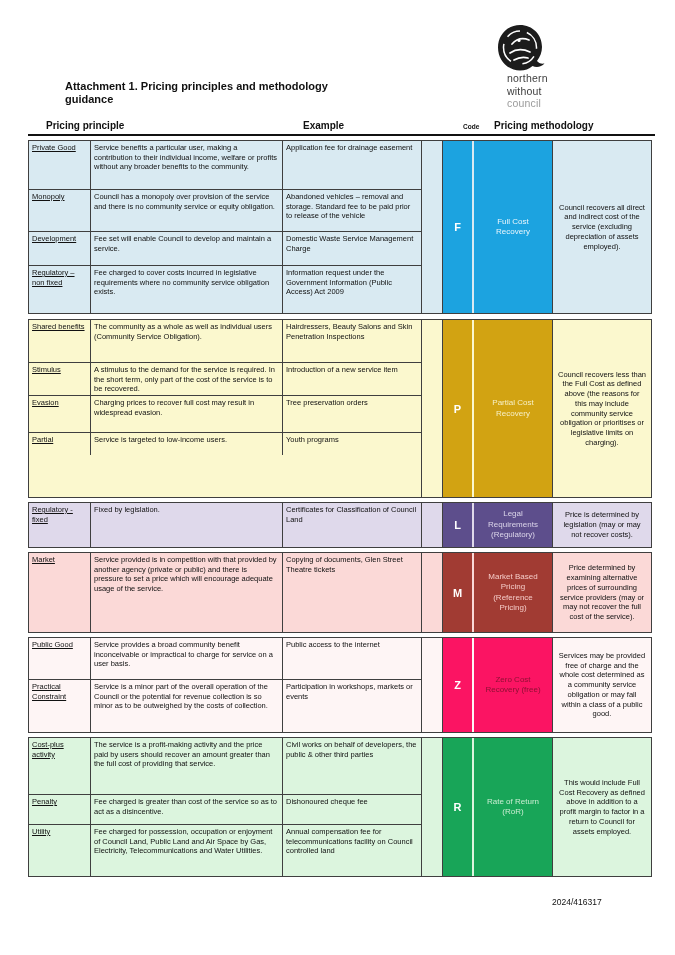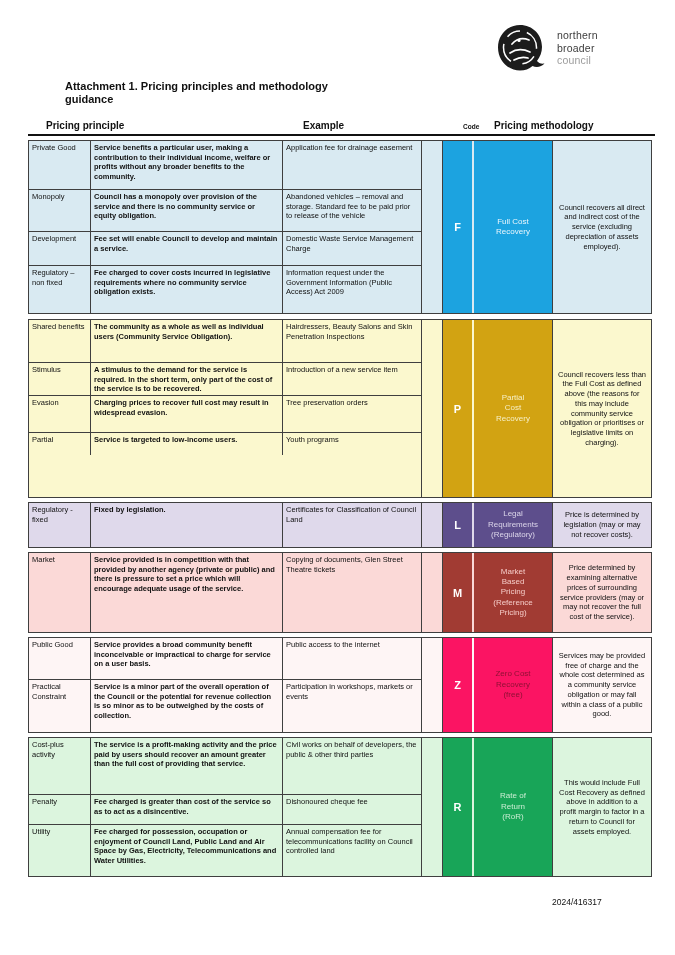--- a/index.html
+++ b/index.html
@@ -1,21 +1,21 @@
 <!DOCTYPE html>
 <html><head>
 <meta charset="utf-8">
 <style>
   * { box-sizing: border-box; margin: 0; padding: 0; }
   html,body { background:#fff; }
   body { font-family: "Liberation Sans", sans-serif; }
   .page { position:relative; width:675px; height:955px; background:#fff; overflow:hidden; }
 
   
-  .logo { position:absolute; left:497px; top:24px; display:flex; align-items:center; }
+  .logo { position:absolute; left:497px; top:24px; display:flex; align-items:center;flex-direction:column; }
   .logo-text { margin-left:10px; font-size:10.5px; line-height:12.5px; letter-spacing:.2px; color:#3d3d3d; }
   .logo-text .muted { color:#9b9b9b; }
 
   
   .doc-title { position:absolute; left:65px; top:80px; width:300px; font-size:11px; font-weight:bold; line-height:13px; color:#111; }
 
   
   .colhead { position:absolute; top:120px; left:28px; width:627px; height:14px; }
   .colhead span { position:absolute; font-weight:bold; color:#111; font-size:10px; white-space:nowrap;padding-left:16px; }
   .ch-principle { left:2px; top:0; }
@@ -24,30 +24,30 @@
   .ch-meth     { left:450px; top:0; }
   .head-rule { position:absolute; left:28px; top:134px; width:627px; height:2px; background:#111; }
 
   
   .tablewrap { position:absolute; left:28px; top:140px; width:624px; }
   .section { position:absolute; left:0; width:624px; display:flex; border:1px solid #3f3f3f; background:var(--bg); }
   .left { width:392px; display:flex; flex-direction:column; }
   .row { display:flex; flex:none; }
   .row + .row { border-top:1px solid #3f3f3f; }
   .cell { font-size:7.5px; line-height:1.28; color:#111; padding:2px 4px 2px 3px; overflow:hidden; }
-  .c-label { width:62px; border-right:1px solid #3f3f3f; }
-  .c-desc  { width:192px; border-right:1px solid #3f3f3f;font-weight:bold; }
+  .c-label { width:62px; border-right:1px solid #3f3f3f;text-decoration:underline; }
+  .c-desc  { width:192px; border-right:1px solid #3f3f3f; }
   .c-ex    { width:138px; }
   .gapcol { width:22px; border-left:1px solid #3f3f3f; border-right:1px solid #3f3f3f; flex:none; }
   .codecell { width:31px; flex:none; background:var(--accent); border-right:2px solid var(--bg);
               display:flex; align-items:center; justify-content:center;
               color:#fff; font-weight:bold; font-size:11px; }
   .mlabel { width:79px; flex:none; background:var(--accent); border-right:1px solid #3f3f3f;
             display:flex; align-items:center; justify-content:center; text-align:center;
-            color:var(--label-text); font-size:8px; line-height:1.3; padding:20px; }
+            color:var(--label-text); font-size:8px; line-height:1.3; padding:8px; }
   .mdesc { flex:1; display:flex; align-items:center; justify-content:center; text-align:center;
            font-size:7.5px; line-height:1.3; color:#111; padding:3px 5px; }
 
   
   .s0 { top:0;   height:174px; }
   .s0 .row:nth-child(1){height:48px} .s0 .row:nth-child(2){height:42px}
   .s0 .row:nth-child(3){height:34px} .s0 .row:nth-child(4){height:48px}
   .s1 { top:179px; height:179px; }
   .s1 .row:nth-child(1){height:42px} .s1 .row:nth-child(2){height:33px}
   .s1 .row:nth-child(3){height:37px} .s1 .row:nth-child(4){height:23px}
@@ -71,21 +71,21 @@
 
   <div class="logo">
     <svg width="50" height="48" viewBox="0 0 100 96">
       <path d="M46 2 C21 2 2 22 2 47 c0 25 19 46 44 46 c10 0 18-3 25-9 c8 4 18 2 24-5 c-7 1-12-1-15-5 c6-8 10-18 10-28 C90 21 71 2 46 2 Z" fill="#1c1c1c"></path>
       <path d="M46 14 a33 33 0 1 0 0 66 a33 33 0 1 0 0-66" fill="none" stroke="#fff" stroke-width="3" stroke-dasharray="28 16 40 24"></path>
       <path d="M30 40 q14 -16 34 -8 M26 58 q18 -12 40 -2 M34 72 q14 -8 28 -4" stroke="#fff" stroke-width="3.5" fill="none" stroke-linecap="round"></path>
       <circle cx="44" cy="33" r="3.2" fill="#fff"></circle>
     </svg>
     <div class="logo-text">
       <div>northern</div>
-      <div>broader</div>
+      <div>without</div>
       <div class="muted">council</div>
     </div>
   </div>
 
   <div class="doc-title">Attachment 1. Pricing principles and methodology guidance</div>
 
   <div class="colhead">
     <span class="ch-principle">Pricing principle</span>
     <span class="ch-example">Example</span>
     <span class="ch-code">Code</span>

